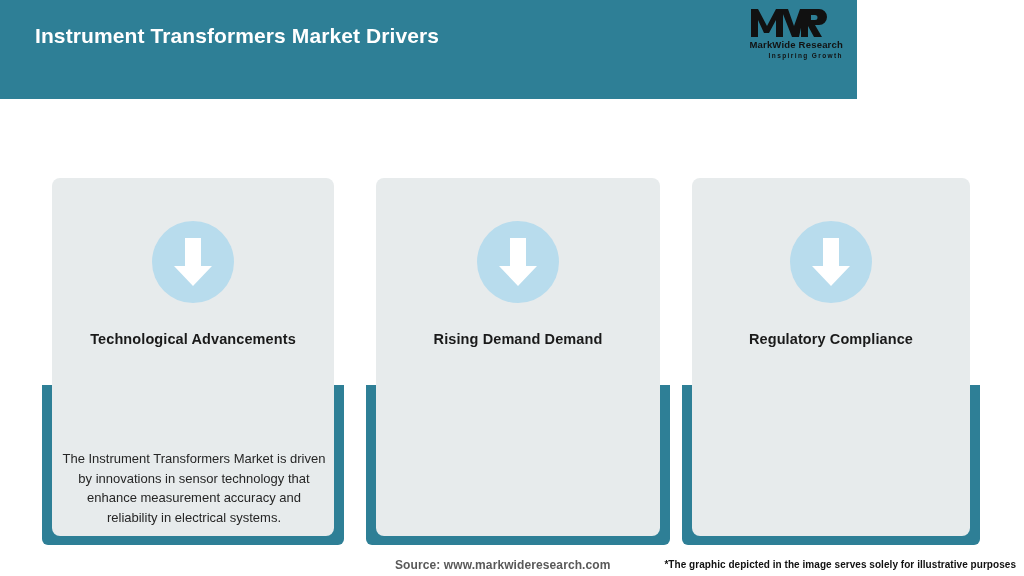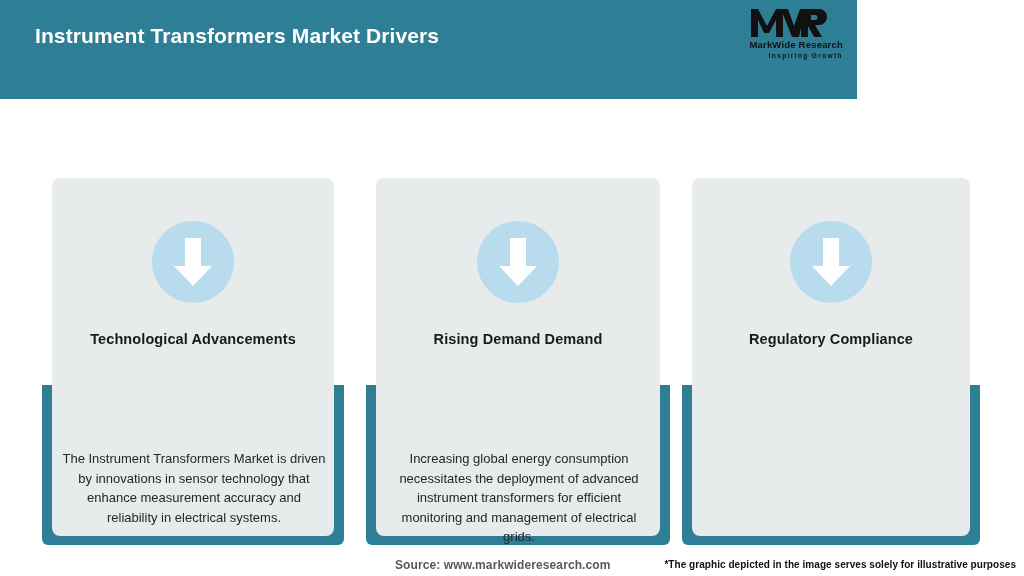--- a/index.html
+++ b/index.html
@@ -210,21 +210,20 @@
 
   <div class="card-group" style="left:366px; width:304px;">
     <div class="frame"></div>
     <div class="card">
       <div class="card-icon">
         <svg width="42" height="52" viewBox="0 0 42 52" aria-hidden="true">
           <polygon points="13,2 29,2 29,30 40,30 21,50 2,30 13,30" fill="#ffffff"></polygon>
         </svg>
       </div>
       <div class="card-title">Rising Demand Demand</div>
-      <div class="card-body">Increasing global energy consumption necessitates the deployment of advanced instrument transformers for efficient monitoring and management of electrical grids.</div>
     </div>
   </div>
 
   <div class="card-group" style="left:682px; width:298px;">
     <div class="frame"></div>
     <div class="card">
       <div class="card-icon">
         <svg width="42" height="52" viewBox="0 0 42 52" aria-hidden="true">
           <polygon points="13,2 29,2 29,30 40,30 21,50 2,30 13,30" fill="#ffffff"></polygon>
         </svg>

